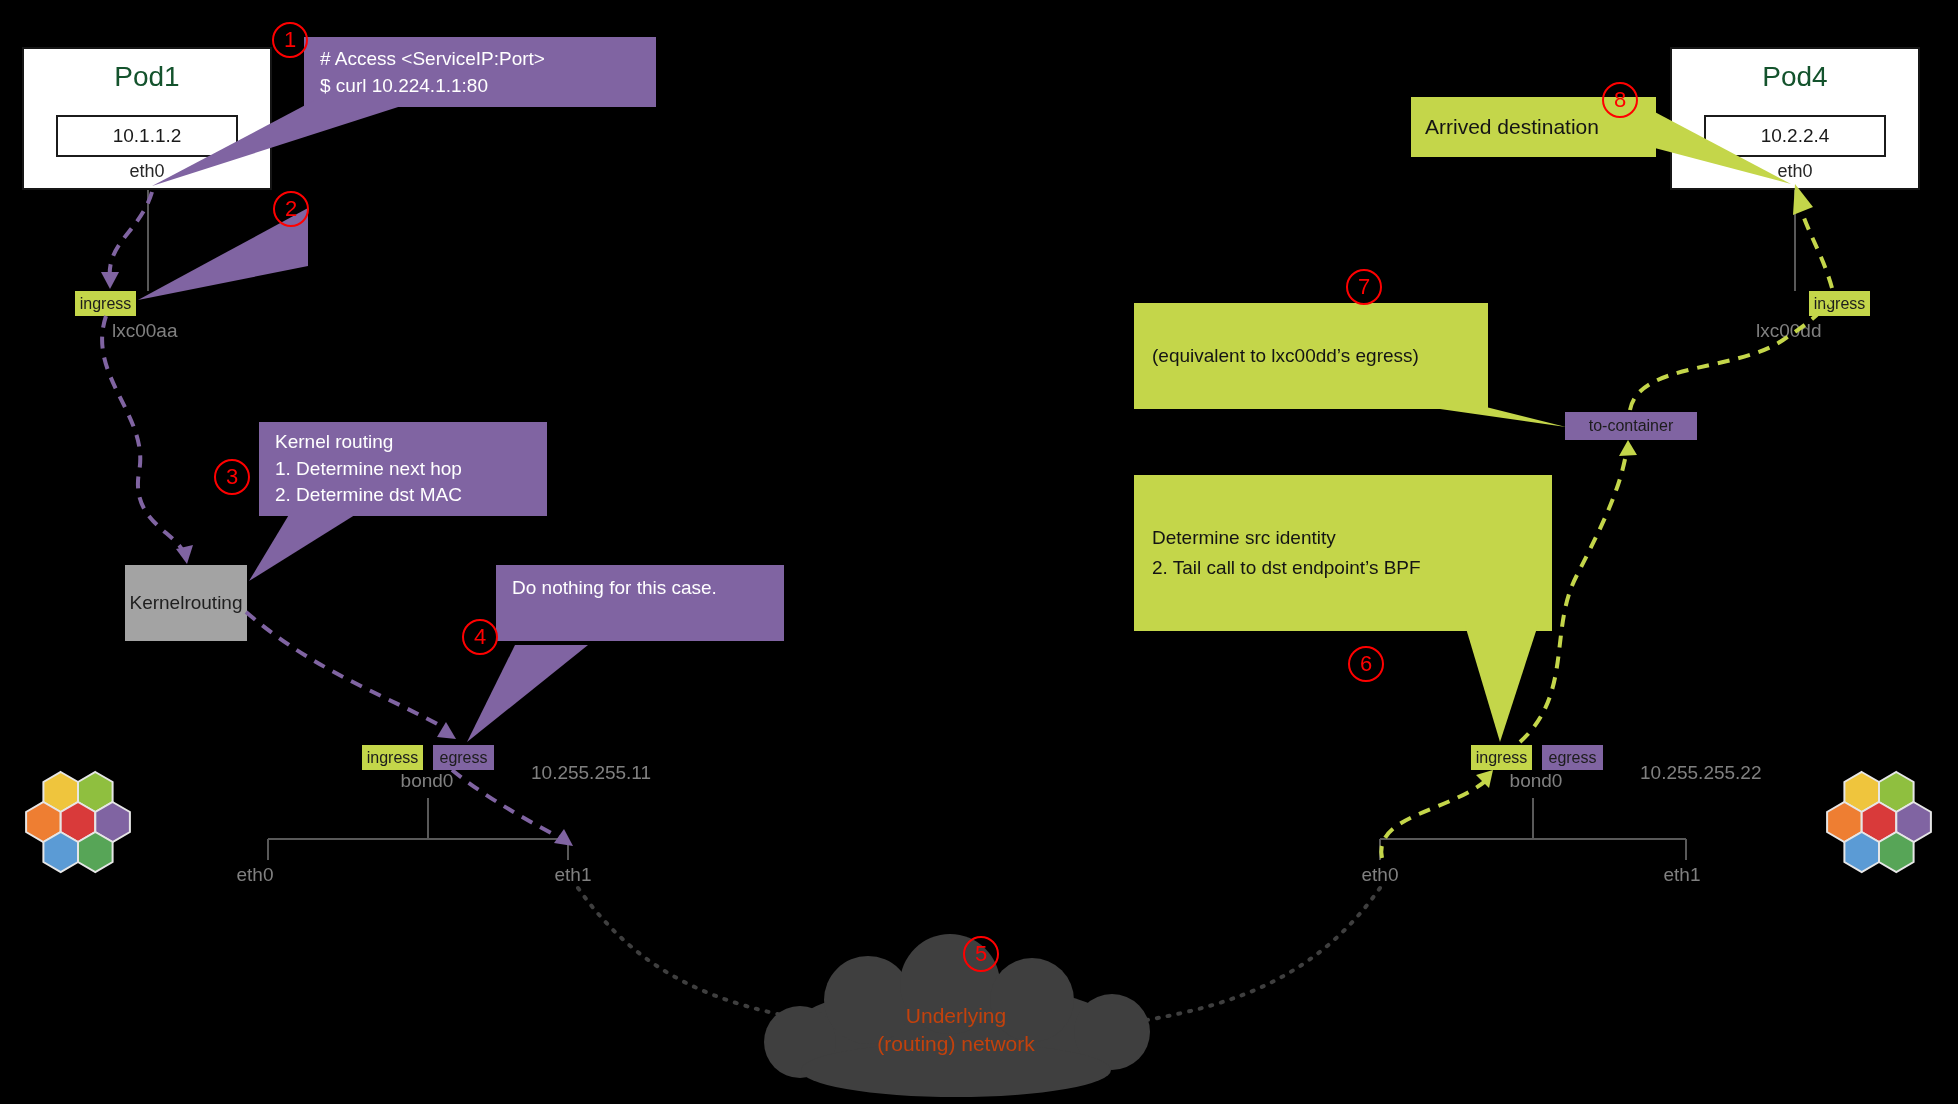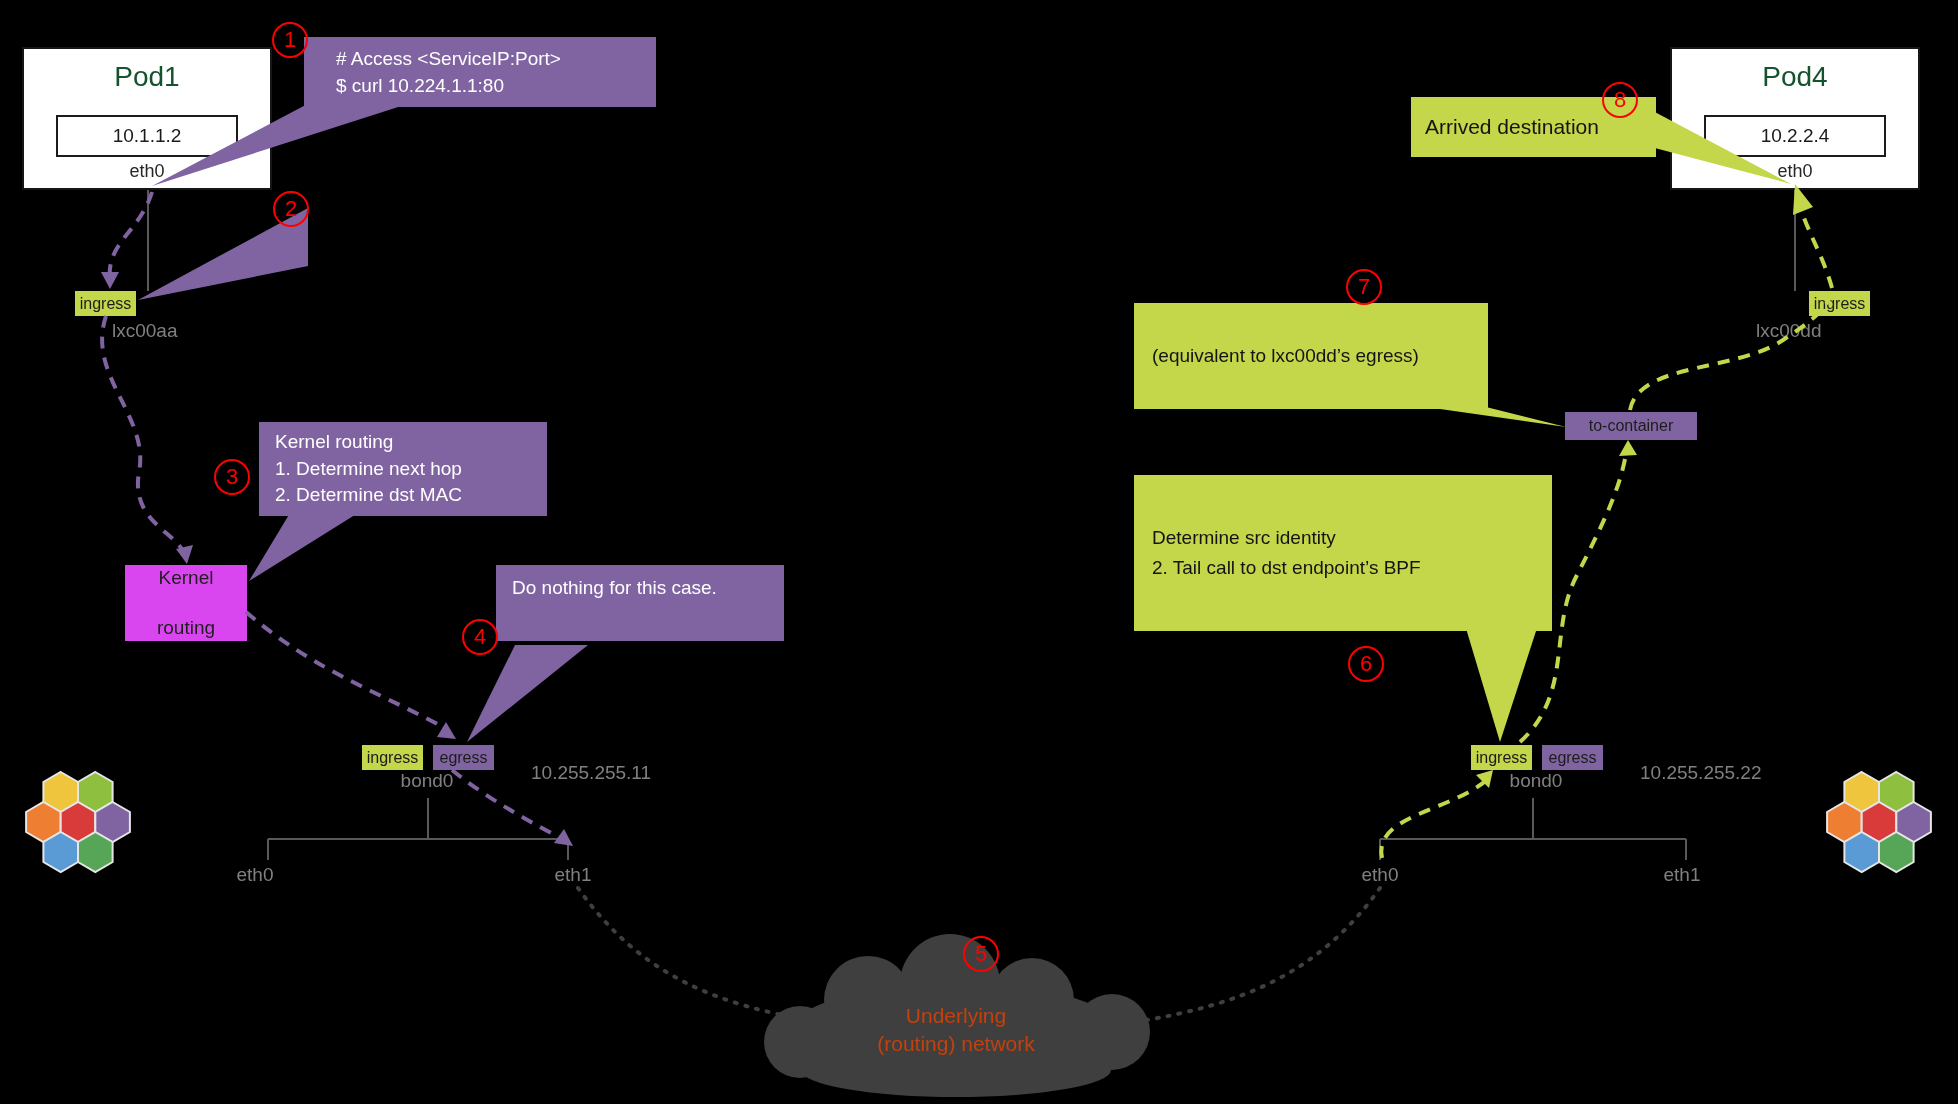--- a/index.html
+++ b/index.html
@@ -16,22 +16,22 @@
   .callout{z-index:2;font-size:19px}
   .callout.purple{background:#8064A2;color:#fff}
   .callout.green{background:#C4D64A;color:#141414}
   .flexcol{display:flex;flex-direction:column;justify-content:center}
   .chip{position:absolute;z-index:3;display:flex;align-items:center;justify-content:center;font-size:16px}
   .chip.green{background:#C4D64A;color:#1c1c1c}
   .chip.purple{background:#8064A2;color:#1c1c1c}
   .graytext{position:absolute;z-index:2;color:#808080;font-size:19px;white-space:nowrap}
   .bold{font-weight:normal}
   .center{text-align:center}
-  .kernelbox{position:absolute;z-index:2;background:#d946ef;color:#1f1f1f;font-size:19px;
-             display:flex;flex-direction:column;align-items:center;justify-content:space-between;line-height:1.35}
+  .kernelbox{position:absolute;z-index:2;background:#a3a3a3;color:#1f1f1f;font-size:19px;
+             display:flex;flex-direction:row;align-items:center;justify-content:center;line-height:1.35}
   .badge{position:absolute;z-index:7;width:36px;height:36px;border:2.5px solid #FF0000;border-radius:50%;
          color:#FF0000;font-size:22px;display:flex;align-items:center;justify-content:center;background:transparent}
   .cloudtext{position:absolute;z-index:2;color:#c2410c;font-size:21px;text-align:center;line-height:1.35}
 </style>
 </head>
 <body>
 
 <div id="stage">
 
   <svg class="layer" width="1958" height="1104" style="z-index:1">
@@ -87,21 +87,21 @@
     <div class="pod-ip">10.1.1.2</div>
     <div class="pod-eth">eth0</div>
   </div>
 
   <div class="abs pod" style="left:1670px;top:47px;width:250px;height:143px">
     <div class="pod-title">Pod4</div>
     <div class="pod-ip">10.2.2.4</div>
     <div class="pod-eth">eth0</div>
   </div>
 
-  <div class="abs callout purple" style="left:304px;top:37px;width:352px;height:70px;padding:9px 32px;line-height:1.4">
+  <div class="abs callout purple" style="left:304px;top:37px;width:352px;height:70px;padding:9px 16px;line-height:1.4">
     <div># Access &lt;ServiceIP:Port&gt;</div>
     <div>$ curl 10.224.1.1:80</div>
   </div>
 
 
   <div class="abs callout purple" style="left:259px;top:422px;width:288px;height:94px;padding:7px 16px;line-height:1.4">
     <div>Kernel routing</div>
     <div>1. Determine next hop</div>
     <div>2. Determine dst MAC</div>
   </div>

